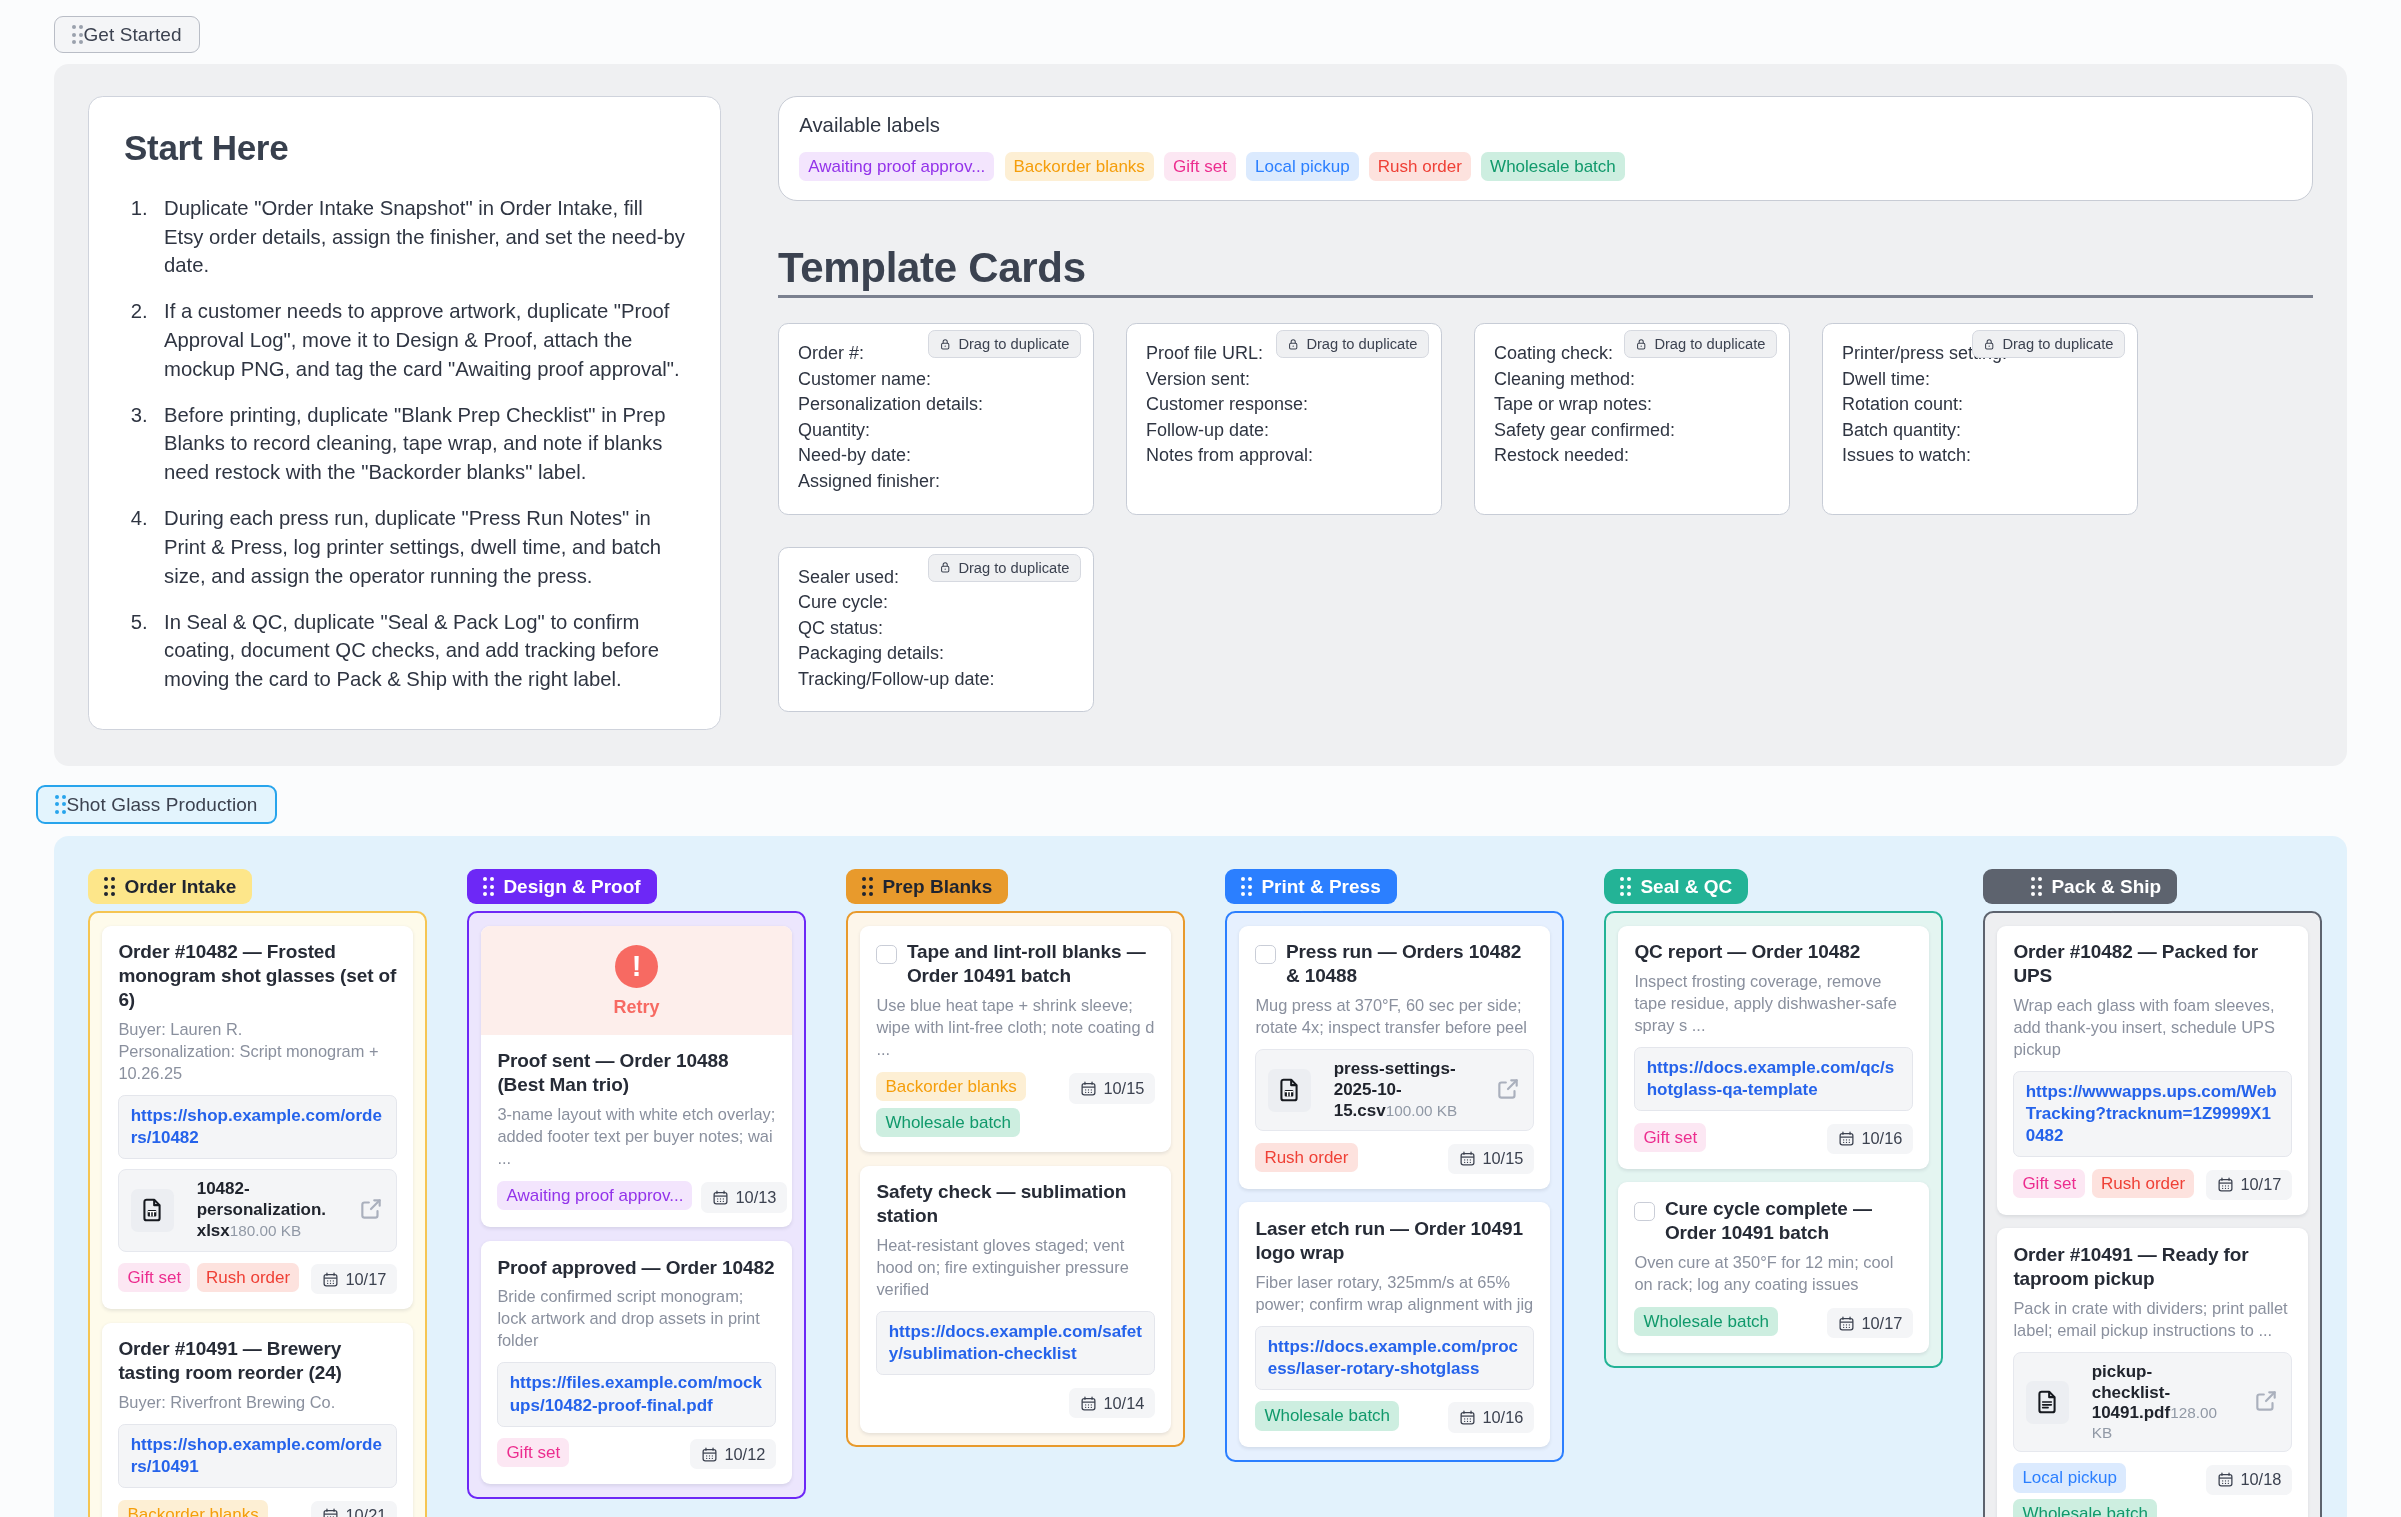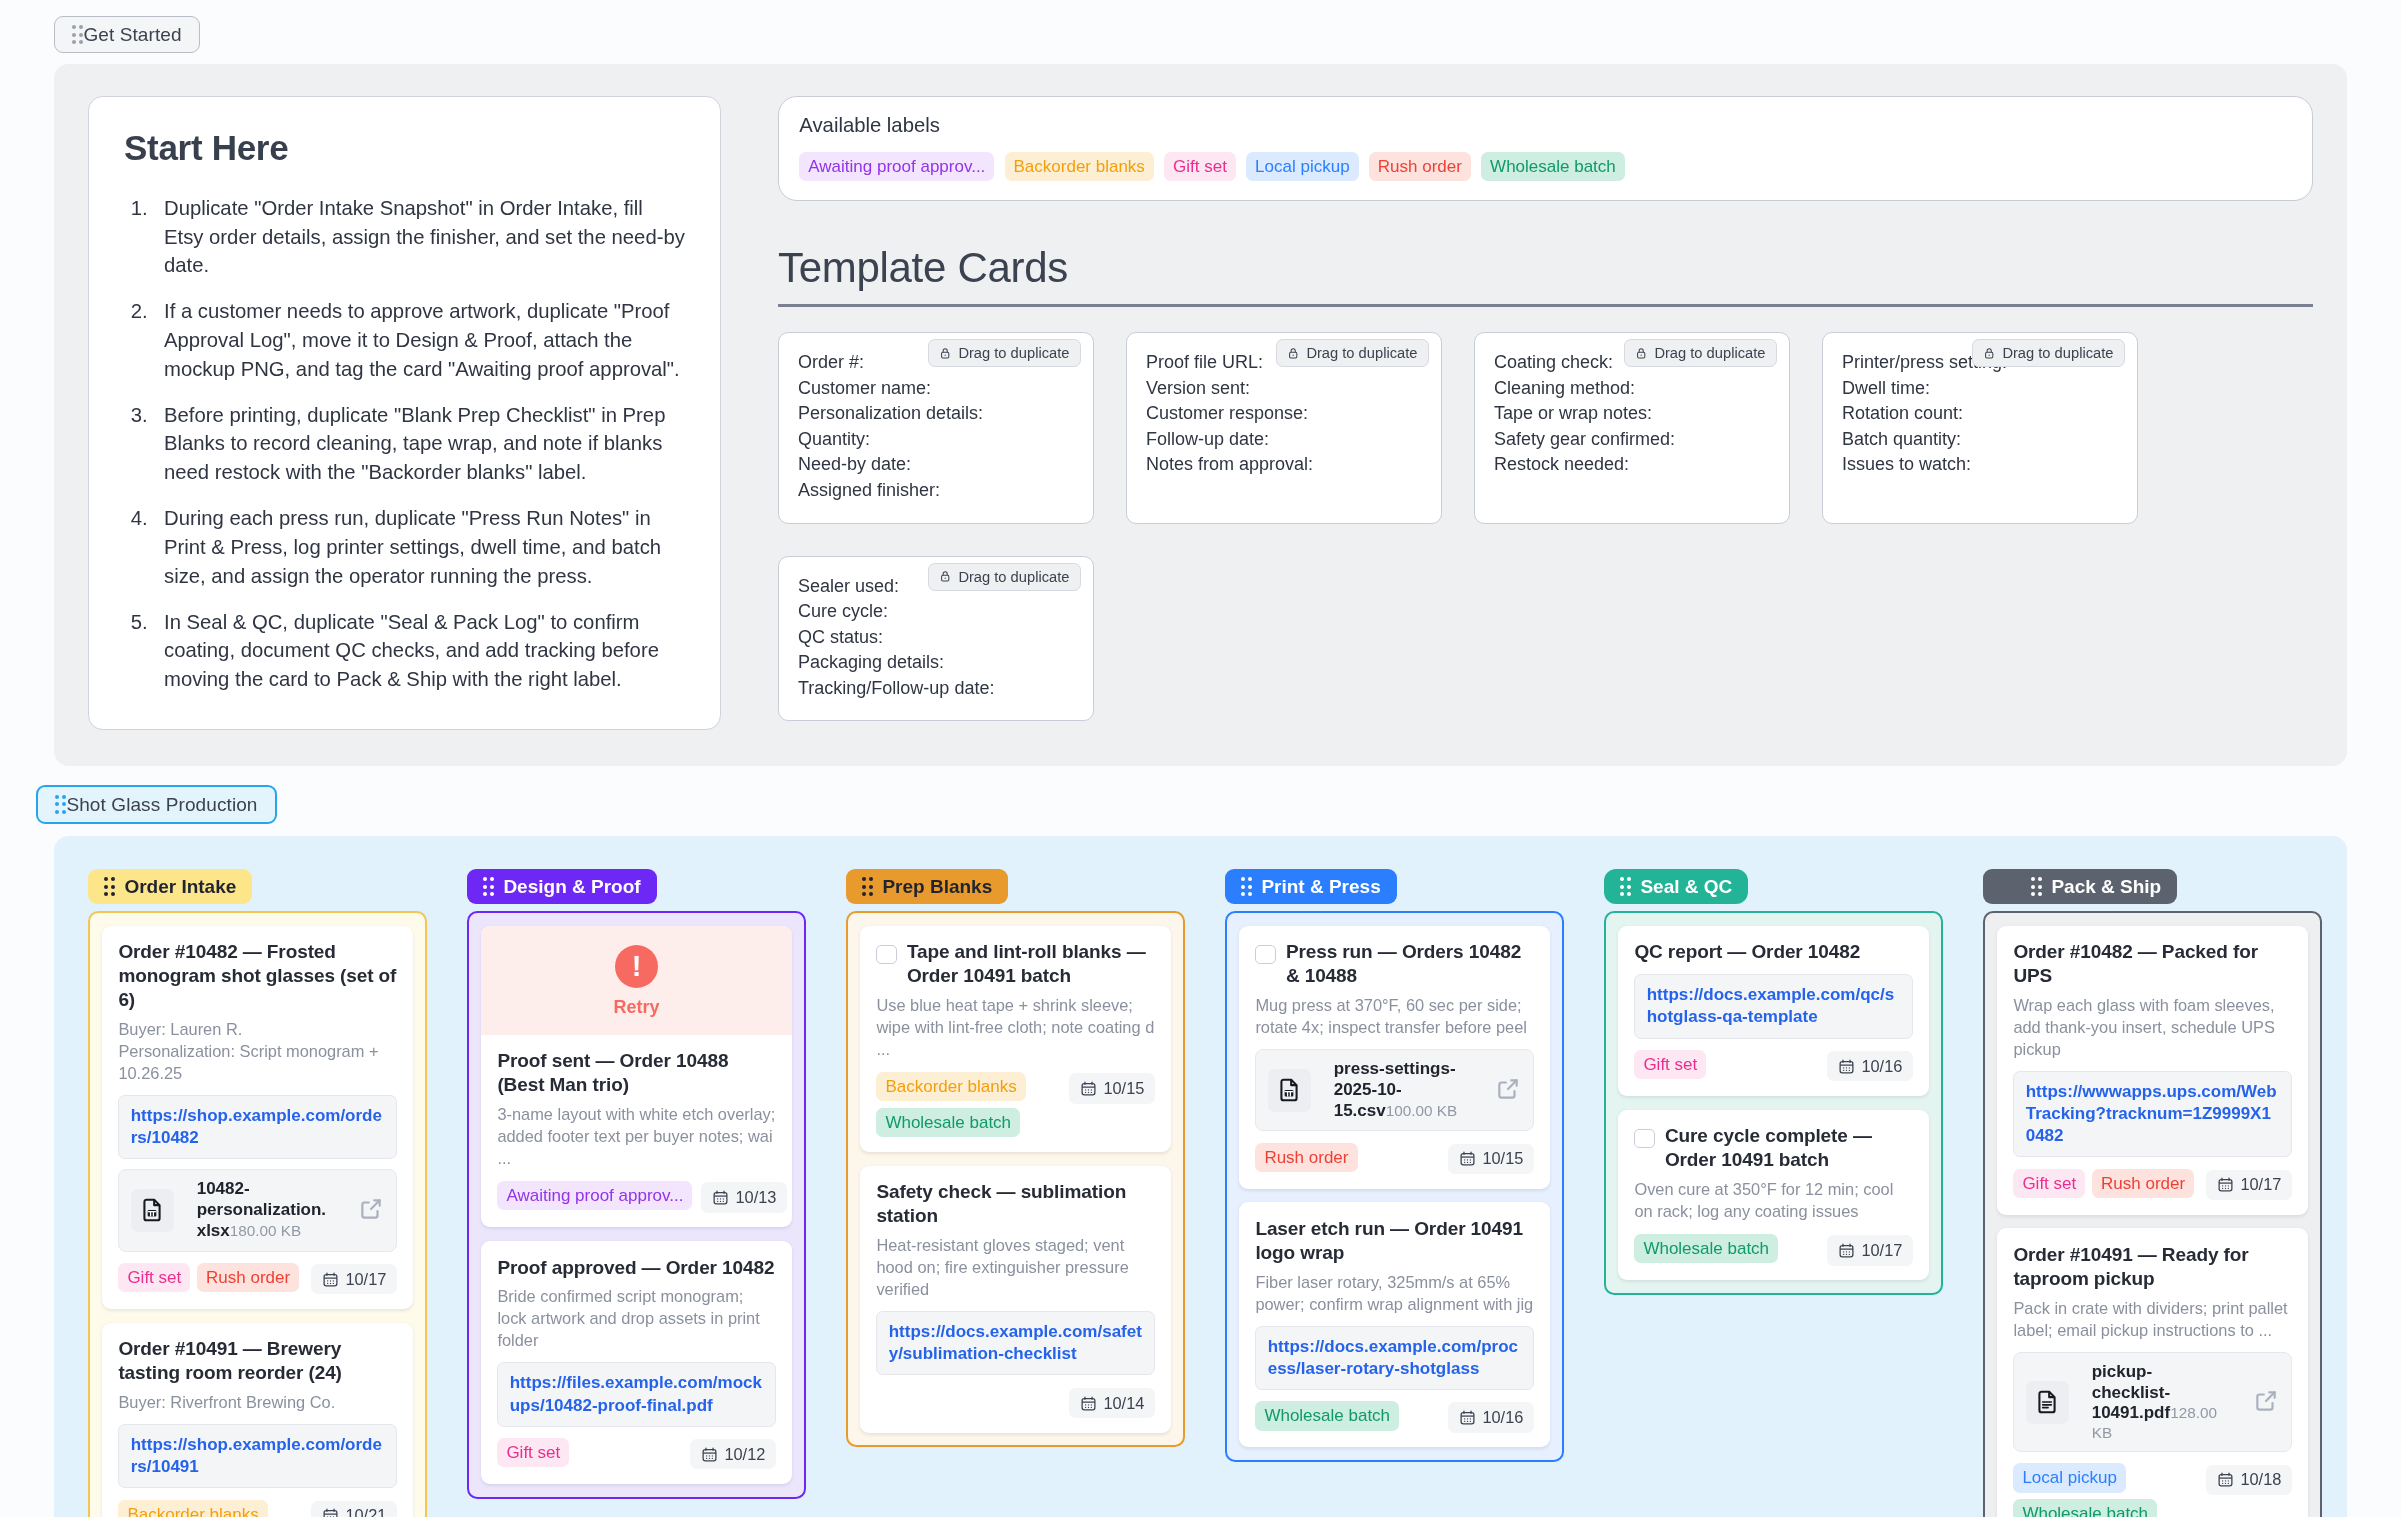--- a/index.html
+++ b/index.html
@@ -107,25 +107,25 @@
     border-radius: 6.8px;
     padding: 4px 9px;
     font-size: 17px;
     font-weight: 500;
     line-height: 1.25;
     white-space: nowrap;
   }
 
   .tpl-title {
     font-size: 42px;
-    font-weight: 400;
+    font-weight: 700;
     letter-spacing: -0.3px;
     color: #3b4250;
     margin: 43px 0 0 0;
-    padding-bottom: 12px;
+    padding-bottom: 3px;
     border-bottom: 3.4px solid #7a808f;
     display: block;
   }
   .tpl-grid {
     display: flex;
     flex-wrap: wrap;
     gap: 32px;
     margin-top: 25px;
     max-width: 1526px;
   }
@@ -758,20 +758,21 @@
             <i></i>
             <i></i>
             <i></i>
           </span>
           <span>Seal &amp; QC</span>
         </div><div class="col-body" style="background:#e4f5f1;border-color:#23b396;">
           <div class="card">
             <div class="card-title-row">
               <div class="card-title">QC report — Order 10482</div>
             </div>
+            <div class="card-sub" style="white-space:pre-line;">Inspect frosting coverage, remove tape residue, apply dishwasher-safe spray s ...</div>
             <div class="url-box">
               <a href="#">https://docs.example.com/qc/shotglass-qa-template</a>
             </div>
             <div class="card-foot">
               <div class="foot-chips">
                 <span class="chip" style="background:#fce7f3;color:#ec2d8f;">Gift set</span>
               </div>
               <span class="date-badge">
                 <svg class="cal-ico" viewBox="0 0 24 24" fill="none" stroke="#3c4250" stroke-width="1.8">
                   <rect x="3" y="5" width="18" height="16" rx="3"></rect>

